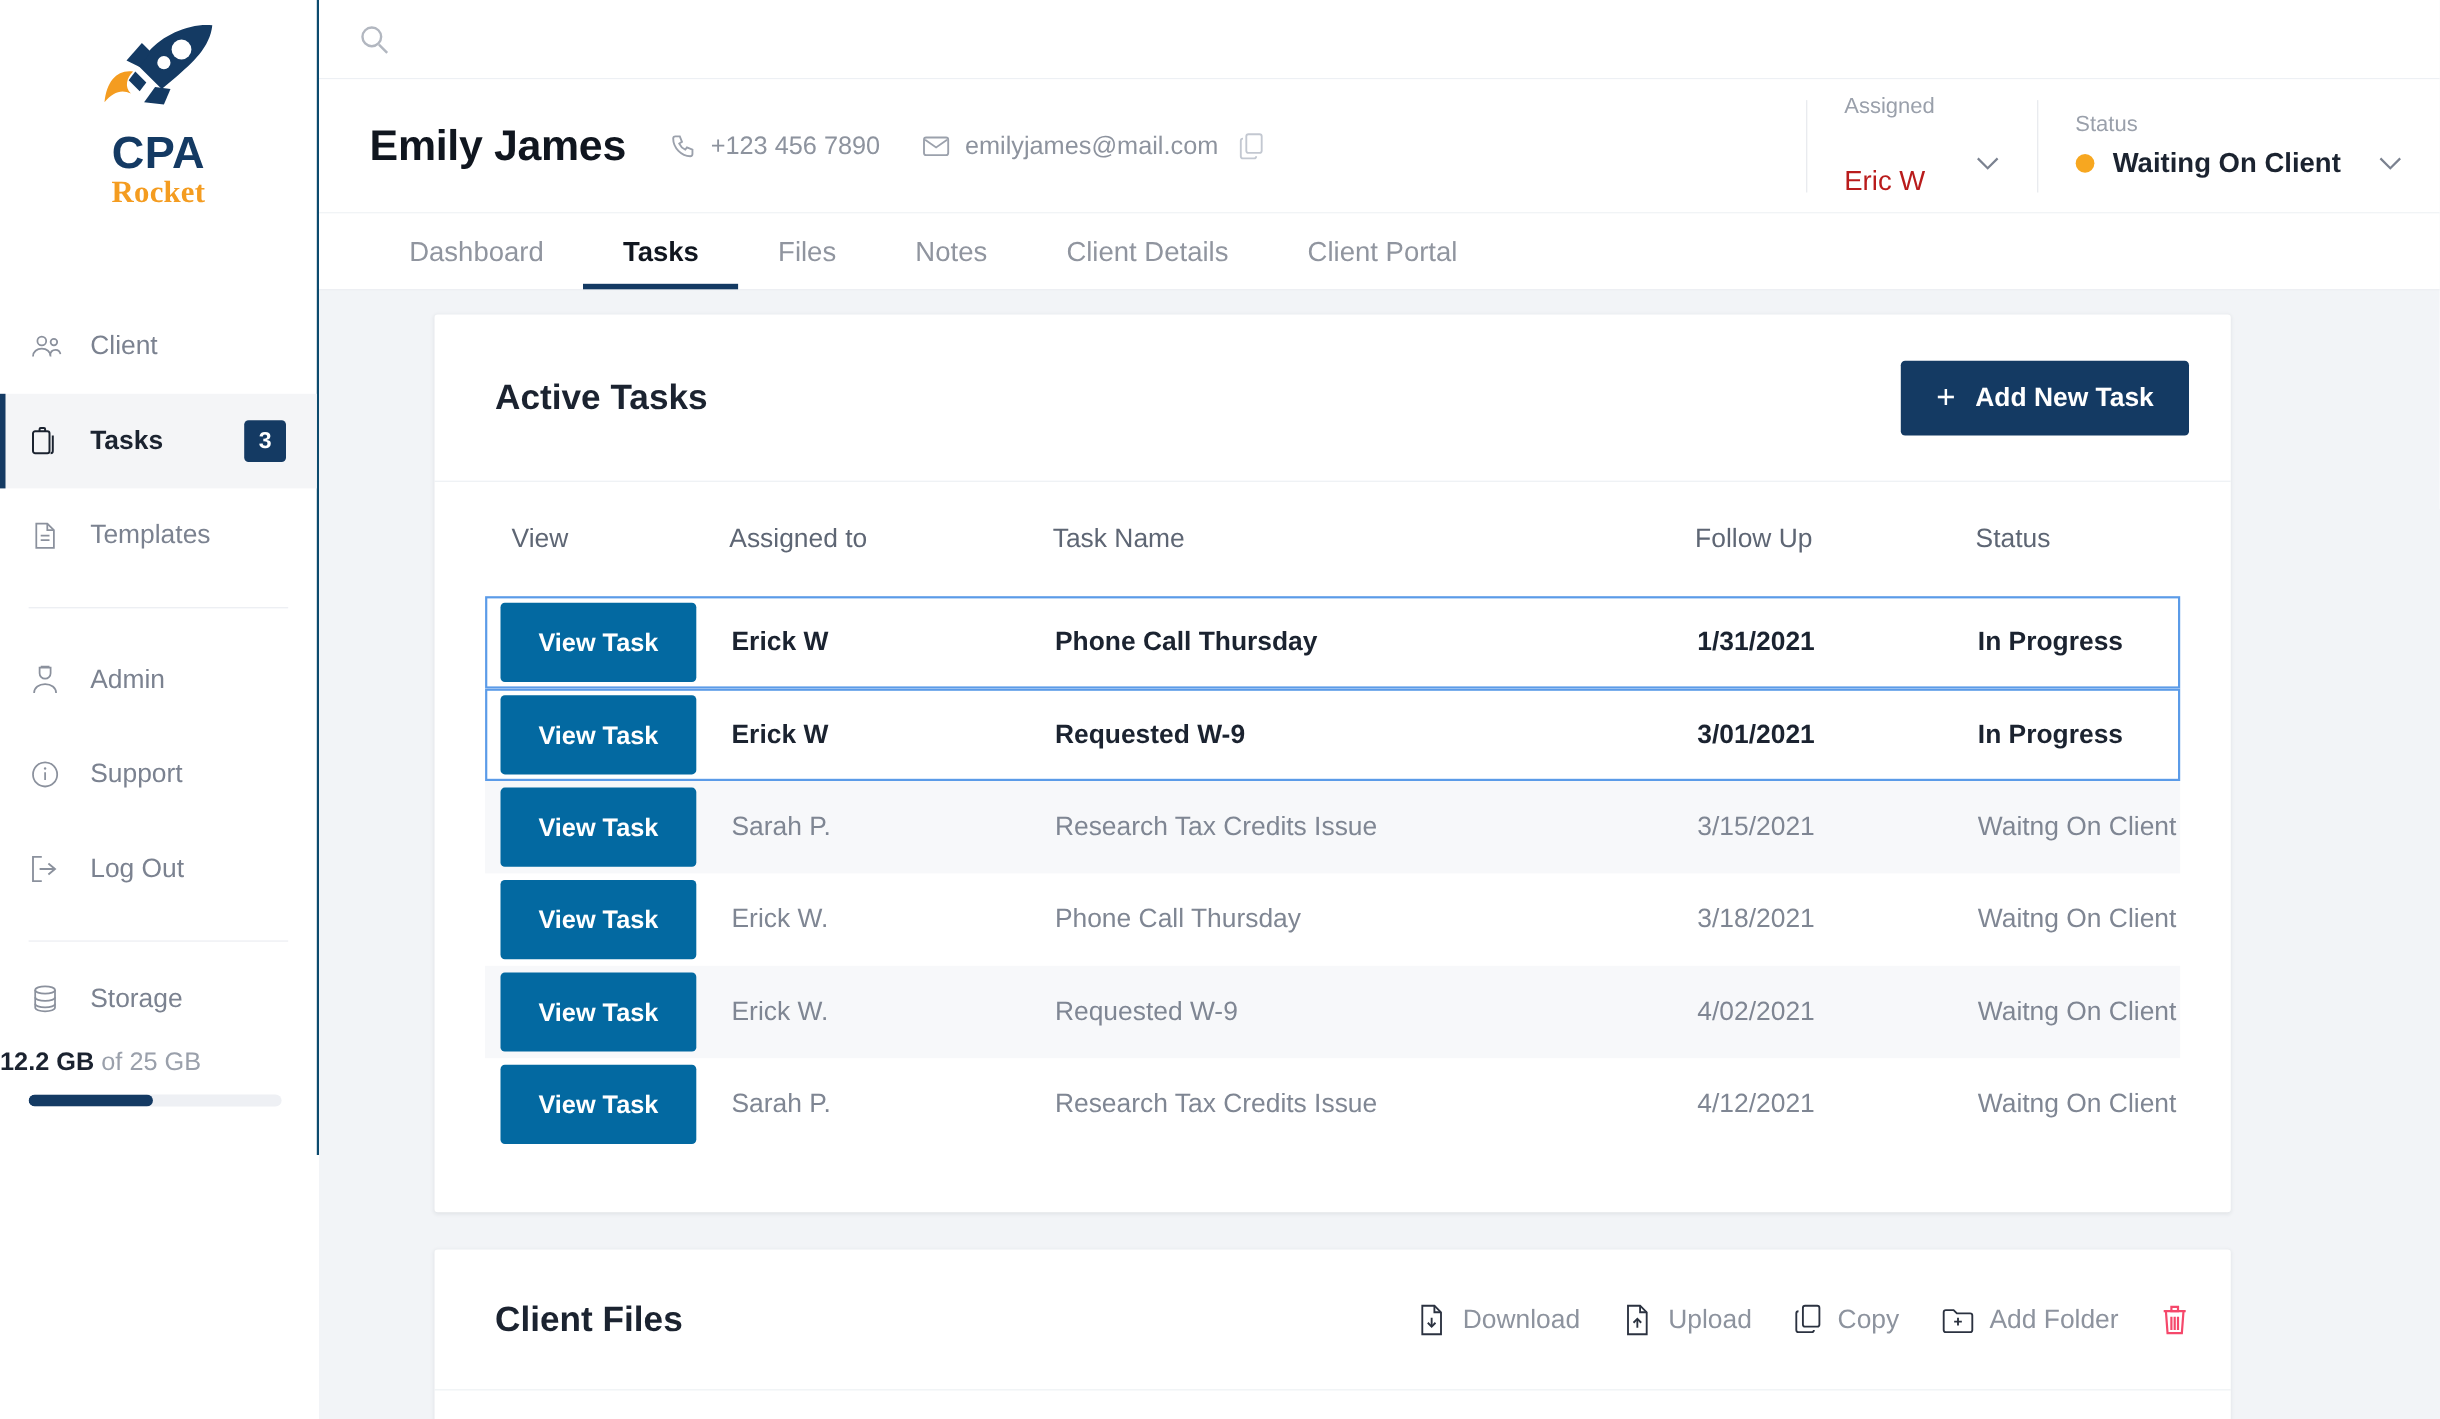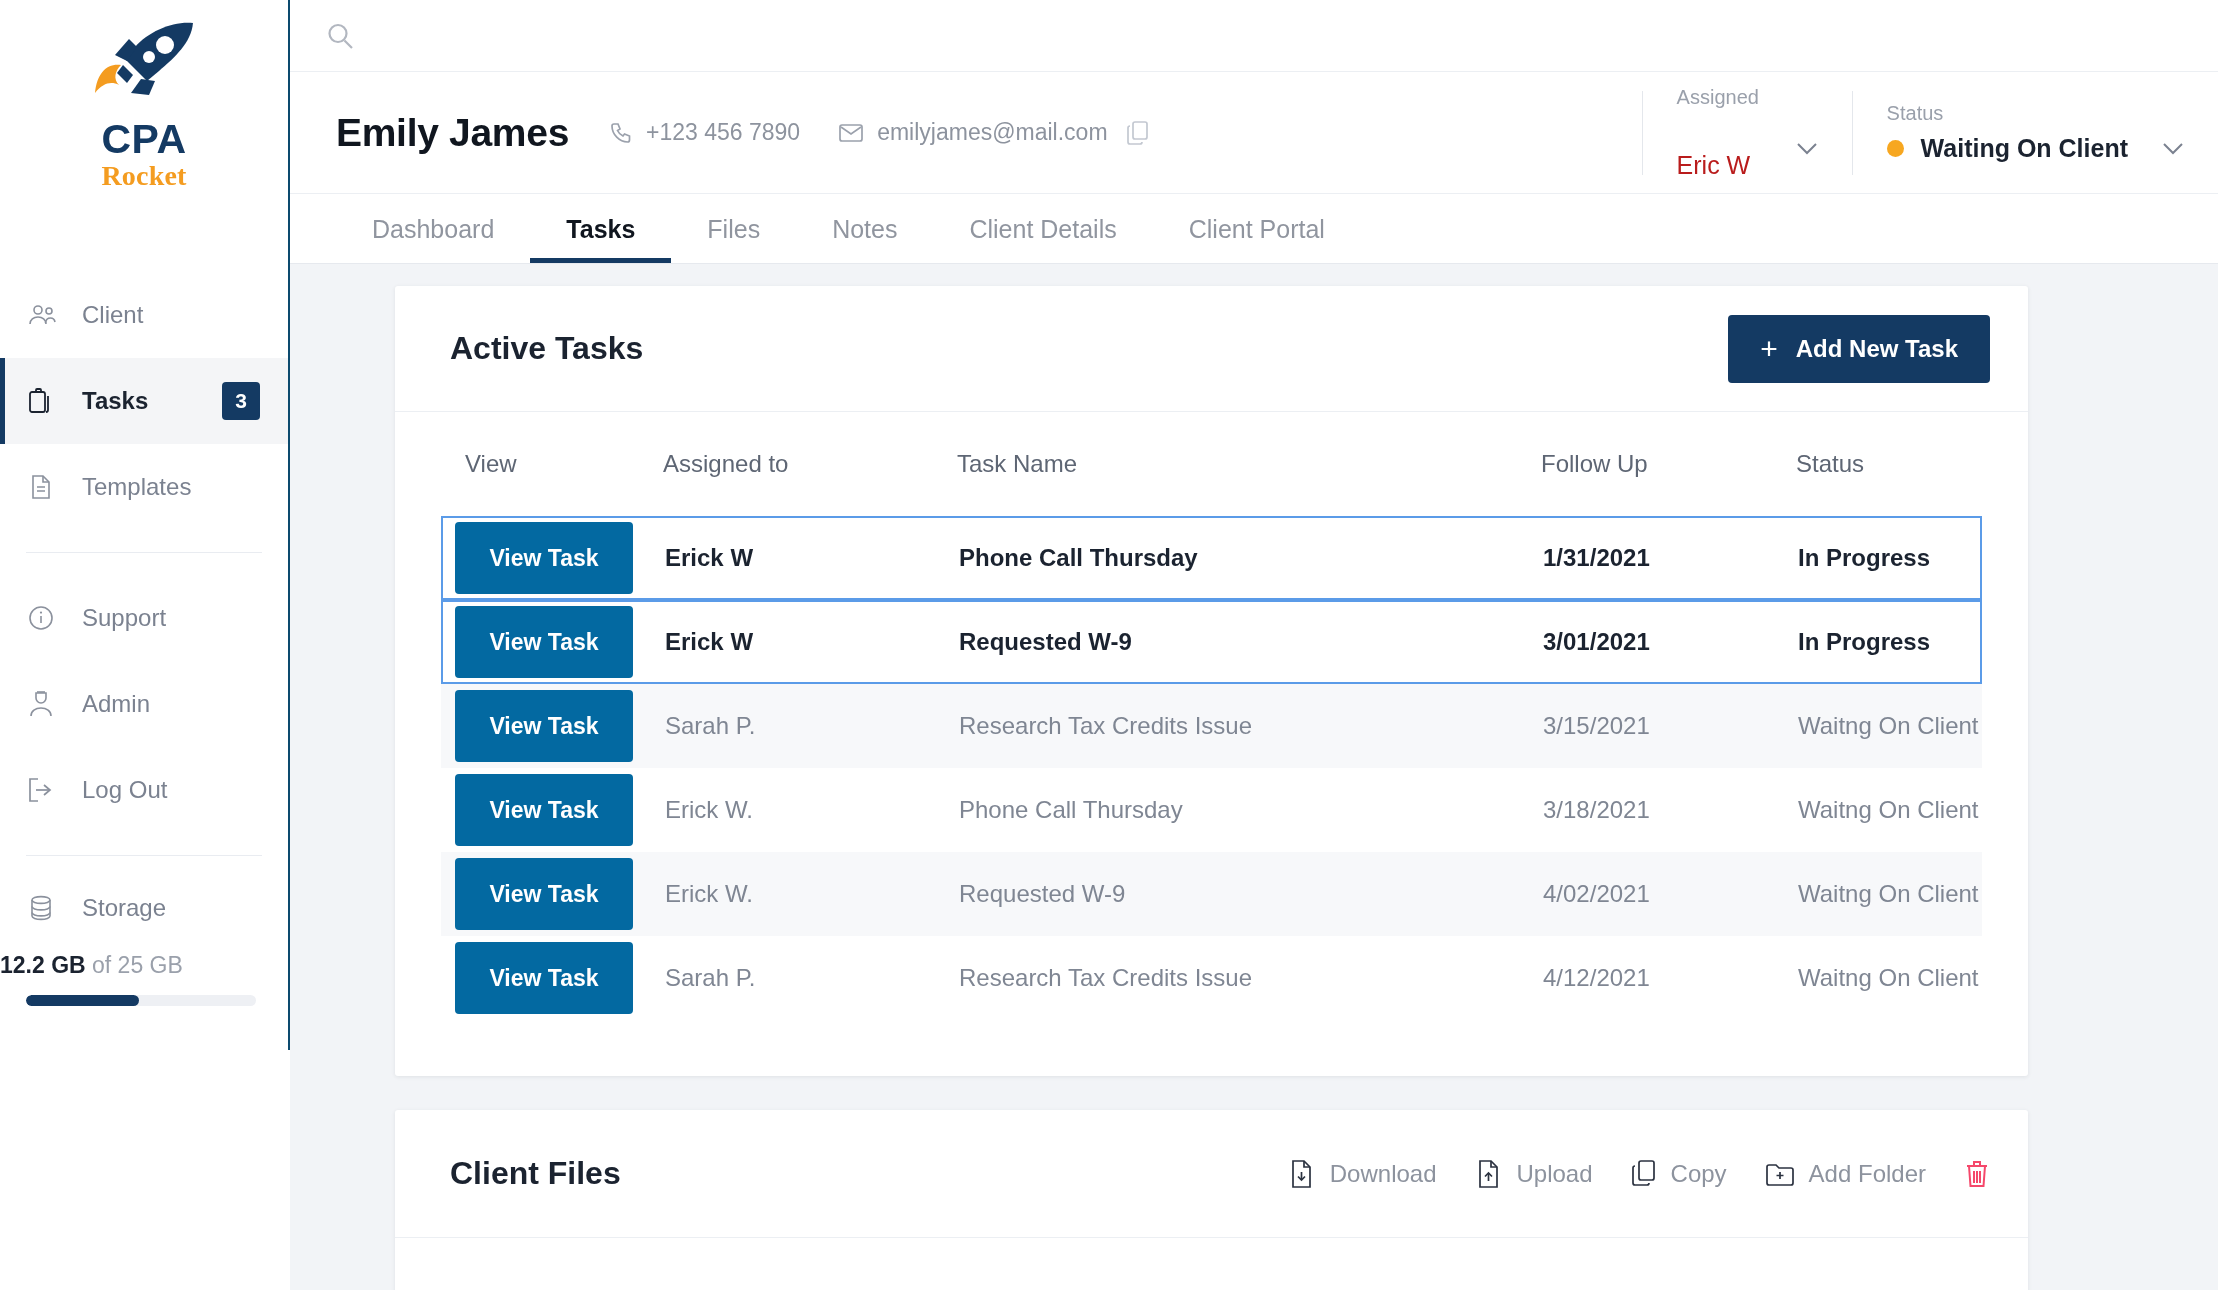--- a/index.html
+++ b/index.html
@@ -148,21 +148,21 @@
   }
 
   .content { padding: 22px 190px 0 105px; }
 
   .card {
     background: #fff; border-radius: 3px;
     box-shadow: 0 1px 4px rgba(30,40,60,0.09);
   }
   .card + .card { margin-top: 34px; }
   .card-head {
-    height: 126px; display: flex; align-items: center;
+    height: 152px; display: flex; align-items: center;
     padding: 0 38px 0 55px; border-bottom: 1px solid #eceff3;
   }
   .card-title { font-size: 32px; font-weight: bold; color: #1b2330; }
   .btn-primary {
     margin-left: auto; background: #143a63; color: #fff;
     border: none; border-radius: 4px; height: 68px; padding: 0 32px;
     font-family: "Liberation Sans", sans-serif;
     font-size: 24px; font-weight: bold; cursor: pointer;
     display: flex; align-items: center; gap: 18px;
   }
@@ -274,38 +274,38 @@
             <path d="M8 14h8M8 18h8"></path>
           </svg>
         </span>
         <span class="nav-lbl">Templates</span>
       </div>
 
       <div class="nav-div"></div>
 
       <div class="nav-item">
         <span class="nav-ico">
+          <svg width="26" height="28" viewBox="0 0 26 28" fill="none" stroke="currentColor" stroke-width="1.6">
+            <path d="M8 3h10v5a5 5 0 01-10 0z"></path>
+              <path d="M9 2h8"></path>
+            <path d="M3 26c0-5 4.5-8 10-8s10 3 10 8"></path>
+          </svg>
+        </span>
+        <span class="nav-lbl">Admin</span>
+      </div>
+
+      <div class="nav-item">
+        <span class="nav-ico">
           <svg width="28" height="28" viewBox="0 0 28 28" fill="none" stroke="currentColor" stroke-width="1.6">
             <circle cx="14" cy="14" r="11"></circle>
               <path d="M14 12v7"></path>
               <circle cx="14" cy="8.6" r="1.1" fill="currentColor" stroke="none"></circle>
           </svg>
         </span>
         <span class="nav-lbl">Support</span>
-      </div>
-
-      <div class="nav-item">
-        <span class="nav-ico">
-          <svg width="26" height="28" viewBox="0 0 26 28" fill="none" stroke="currentColor" stroke-width="1.6">
-            <path d="M8 3h10v5a5 5 0 01-10 0z"></path>
-              <path d="M9 2h8"></path>
-            <path d="M3 26c0-5 4.5-8 10-8s10 3 10 8"></path>
-          </svg>
-        </span>
-        <span class="nav-lbl">Admin</span>
       </div>
 
       <div class="nav-item">
         <span class="nav-ico">
           <svg width="28" height="26" viewBox="0 0 28 26" fill="none" stroke="currentColor" stroke-width="1.7">
             <path d="M11 2H3v22h8"></path>
               <path d="M17 8l6 5-6 5"></path>
               <path d="M9 13h14"></path>
           </svg>
         </span>

